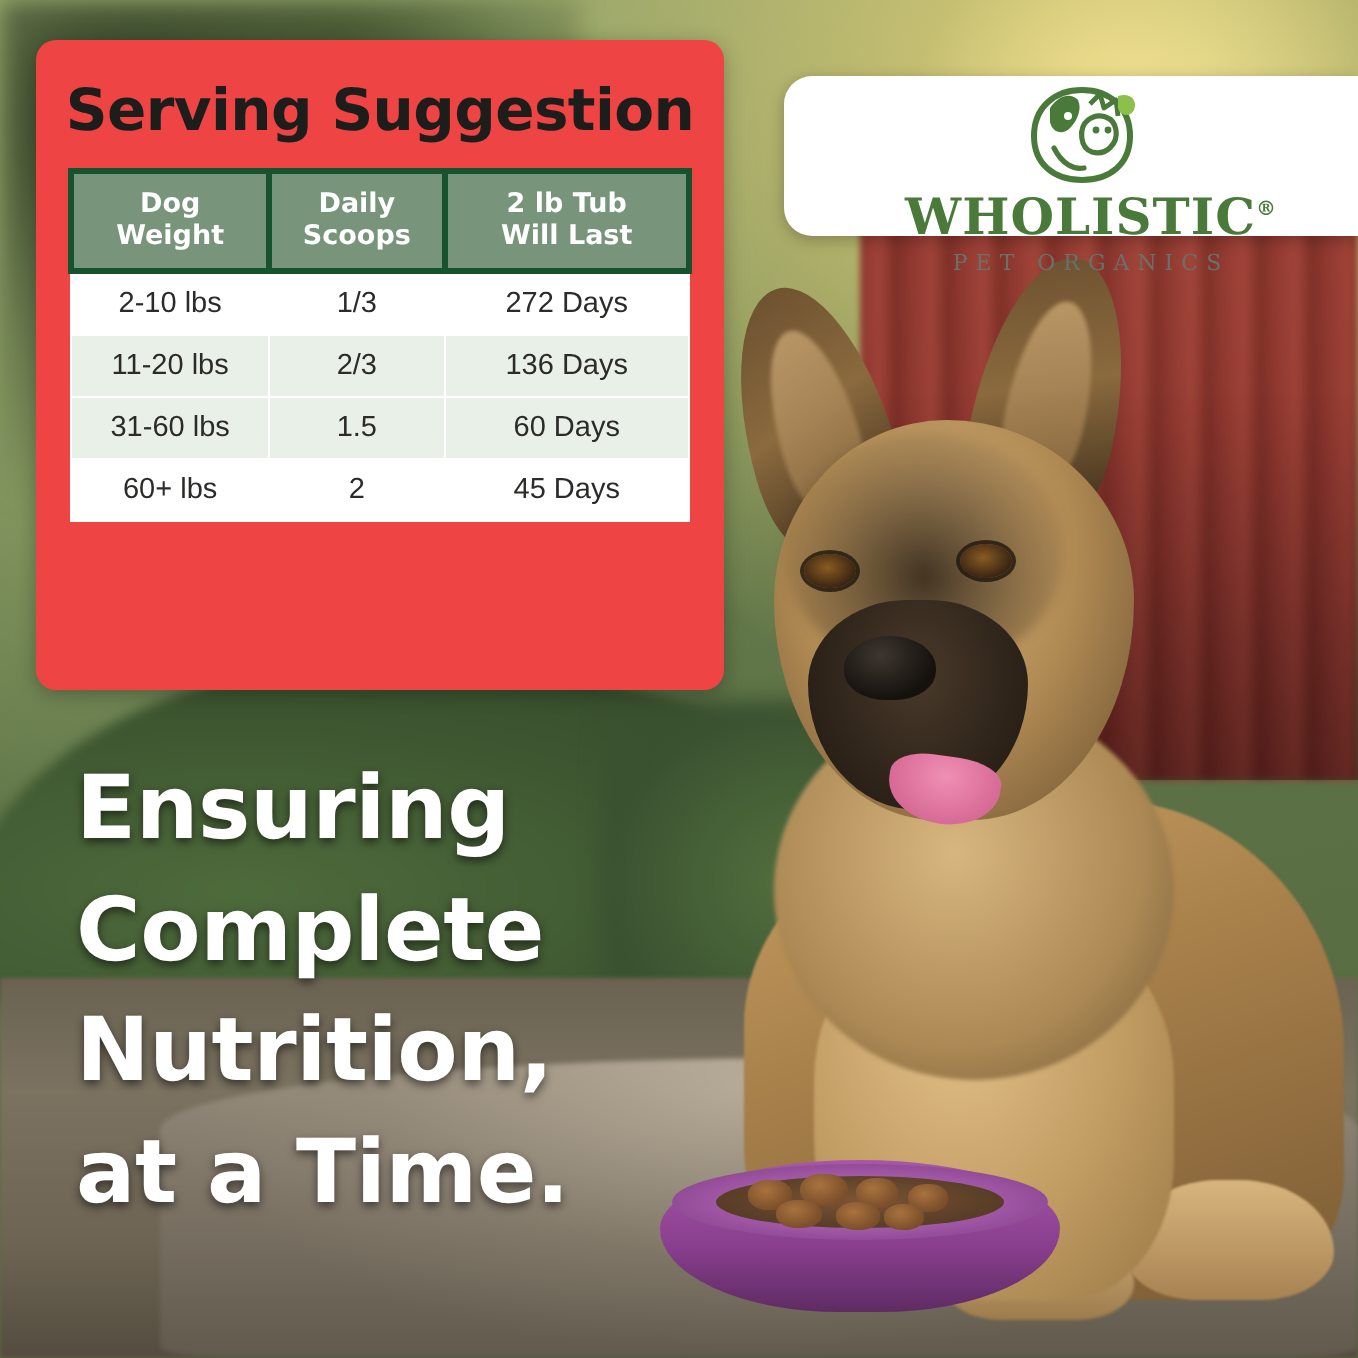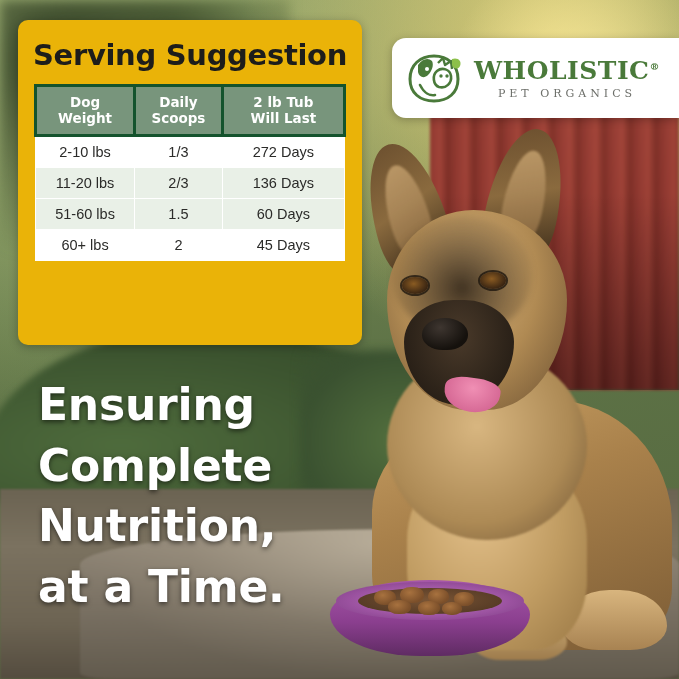--- a/index.html
+++ b/index.html
@@ -287,21 +287,21 @@
     border-radius: 45%;
   }
 
   
   .card {
     position: absolute;
     left: 18px;
     top: 20px;
     width: 344px;
     height: 325px;
-    background: #eab308;
+    background: #ef4444;
     border-radius: 10px;
     box-shadow: 0 2px 10px rgba(0,0,0,0.28);
     padding: 0;
     box-sizing: border-box;
   }
   .card-title {
     font-family: "DejaVu Sans", sans-serif;
     font-weight: bold;
     font-size: 29px;
     color: #1d1d1b;
@@ -351,20 +351,21 @@
     top: 38px;
     width: 287px;
     height: 80px;
     background: #ffffff;
     border-radius: 14px 0 0 14px;
     box-shadow: 0 2px 8px rgba(0,0,0,0.25);
     display: flex;
     align-items: center;
     padding-left: 12px;
     box-sizing: border-box;
+    flex-direction: column;
   }
   .logo-mark {
     width: 62px;
     height: 58px;
     flex: 0 0 auto;
     position: relative;
   }
   .logo-text {
     margin-left: 8px;
     line-height: 1;
@@ -480,21 +481,21 @@
           <td>2-10 lbs</td>
           <td>1/3</td>
           <td>272 Days</td>
         </tr>
         <tr class="alt">
           <td>11-20 lbs</td>
           <td>2/3</td>
           <td>136 Days</td>
         </tr>
         <tr class="alt">
-          <td>51-60 lbs</td>
+          <td>31-60 lbs</td>
           <td>1.5</td>
           <td>60 Days</td>
         </tr>
         <tr class="plain">
           <td>60+ lbs</td>
           <td>2</td>
           <td>45 Days</td>
         </tr>
       </tbody>
     </table>

